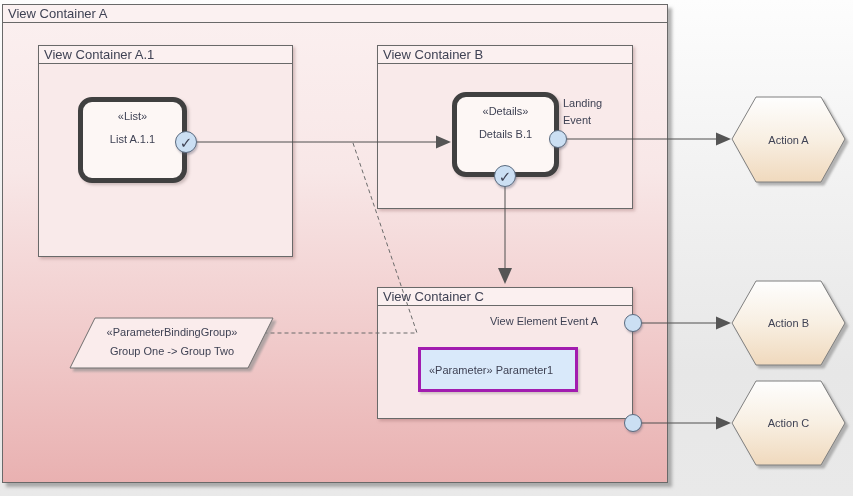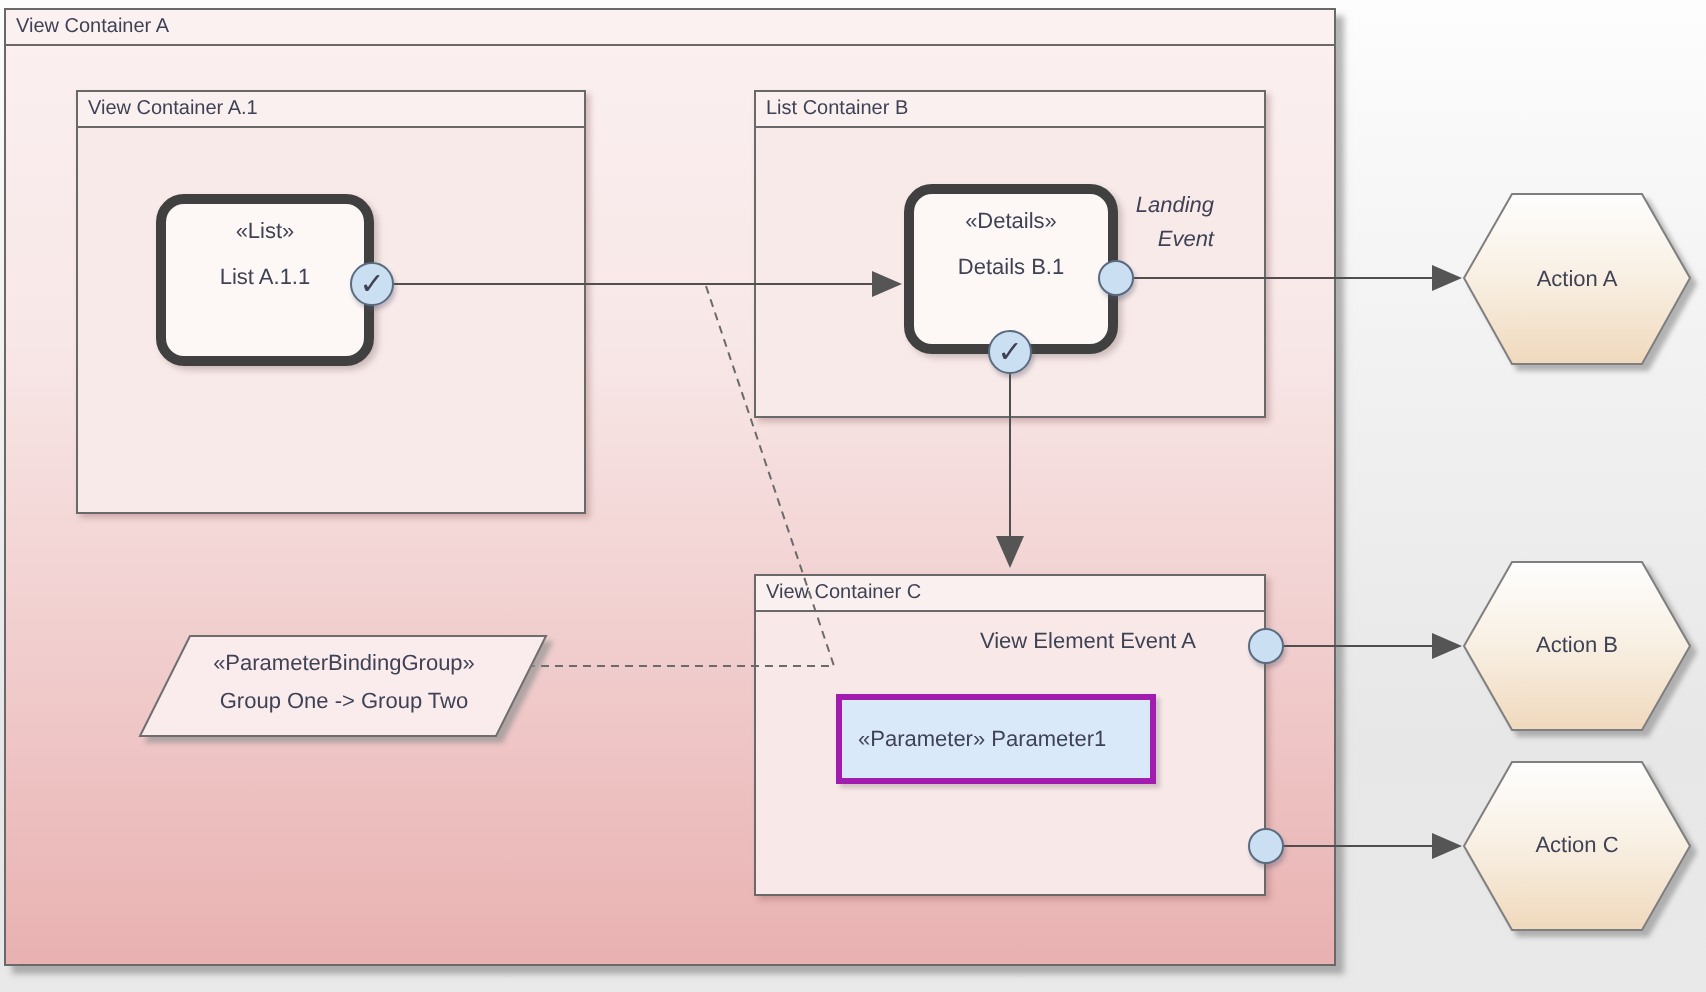--- a/index.html
+++ b/index.html
@@ -7,49 +7,49 @@
     width:853px;height:496px;overflow:hidden;
     font-family:"Liberation Sans","DejaVu Sans",sans-serif;
     background:linear-gradient(180deg,#fdfdfd 0%,#f2f2f2 35%,#e7e7e7 75%,#e9e9e9 100%);
     position:relative;color:#3f4254;
   }
   .stage{position:absolute;inset:0;width:853px;height:496px;}
 
   
   .ct{position:absolute;border:1px solid #696969;box-sizing:border-box;}
   .ct-head{height:18px;border-bottom:1px solid #696969;box-sizing:border-box;
-           font-size:10px;line-height:17px;padding-left:5px;white-space:nowrap;overflow:hidden;}
+           font-size:13px;line-height:17px;padding-left:5px;white-space:nowrap;overflow:hidden;}
   .ct-a{left:2px;top:4px;width:666px;height:479px;z-index:1;
         background:linear-gradient(180deg,#fbf0f0 0%,#f8e7e7 35%,#f0c9c9 72%,#e9b1b1 100%);
         box-shadow:4px 4px 3px rgba(110,110,110,.5);}
   .ct-a .ct-head{background:#fbf1f1;}
   .ct-inner{background:#f9eaea;box-shadow:2px 2px 3px rgba(140,90,90,.35);z-index:2;}
   .ct-inner .ct-head{background:#fbf0f0;}
   .ct-a1{left:38px;top:45px;width:255px;height:212px;}
   .ct-b{left:377px;top:45px;width:256px;height:164px;}
-  .ct-c{left:377px;top:287px;width:256px;height:161px;background:#f8e8e8;}
+  .ct-c{left:377px;top:287px;width:256px;height:132px;background:#f8e8e8;}
 
   
   .node{position:absolute;border:5px solid #404040;border-radius:14px;background:#fdf7f5;
         box-sizing:border-box;z-index:3;box-shadow:2px 2px 3px rgba(120,100,100,.35);
         text-align:center;font-size:11px;}
   .node .stereo{display:block;margin-top:8px;}
   .node .nname{display:block;margin-top:11px;}
   .node-list{left:78px;top:97px;width:109px;height:86px;}
   .node-details{left:452px;top:92px;width:107px;height:85px;}
 
   
   .param{position:absolute;left:418px;top:347px;width:160px;height:45px;z-index:3;
          background:#d9e9fa;border:3px solid #a21caf;box-sizing:border-box;
          font-size:11px;display:flex;align-items:center;padding-left:8px;
          box-shadow:2px 2px 2px rgba(120,110,110,.3);}
 
   
   .lbl{position:absolute;font-size:11px;z-index:4;}
-  .lbl-landing{left:547px;top:95px;width:60px;text-align:right;line-height:17px;font-style:italic;}
+  .lbl-landing{left:563px;top:95px;width:60px;text-align:left;line-height:17px;}
   .lbl-event-a{left:440px;top:315px;width:158px;text-align:right;}
   .lbl-event-b{left:440px;top:413px;width:158px;text-align:right;}
   .lbl-pbg{left:81px;top:323px;width:182px;text-align:center;line-height:19px;z-index:4;}
   .hex-label{position:absolute;z-index:4;display:flex;align-items:center;justify-content:center;
              font-size:11px;}
   .hex-a{left:732px;top:97px;width:113px;height:85px;}
   .hex-b{left:732px;top:281px;width:113px;height:84px;}
   .hex-c{left:732px;top:381px;width:113px;height:84px;}
 
   
@@ -75,21 +75,21 @@
 
   <div class="ct ct-a">
     <div class="ct-head">View Container A</div>
   </div>
 
   <div class="ct ct-inner ct-a1">
     <div class="ct-head">View Container A.1</div>
   </div>
 
   <div class="ct ct-inner ct-b">
-    <div class="ct-head">List Container B</div>
+    <div class="ct-head">View Container B</div>
   </div>
 
   <div class="ct ct-inner ct-c">
     <div class="ct-head">View Container C</div>
   </div>
 
   <svg class="overlay" width="853" height="496" viewBox="0 0 853 496">
     <defs>
       <linearGradient id="hexg" x1="0" y1="0" x2="0" y2="1">
         <stop offset="0" stop-color="#fefefe"></stop>

